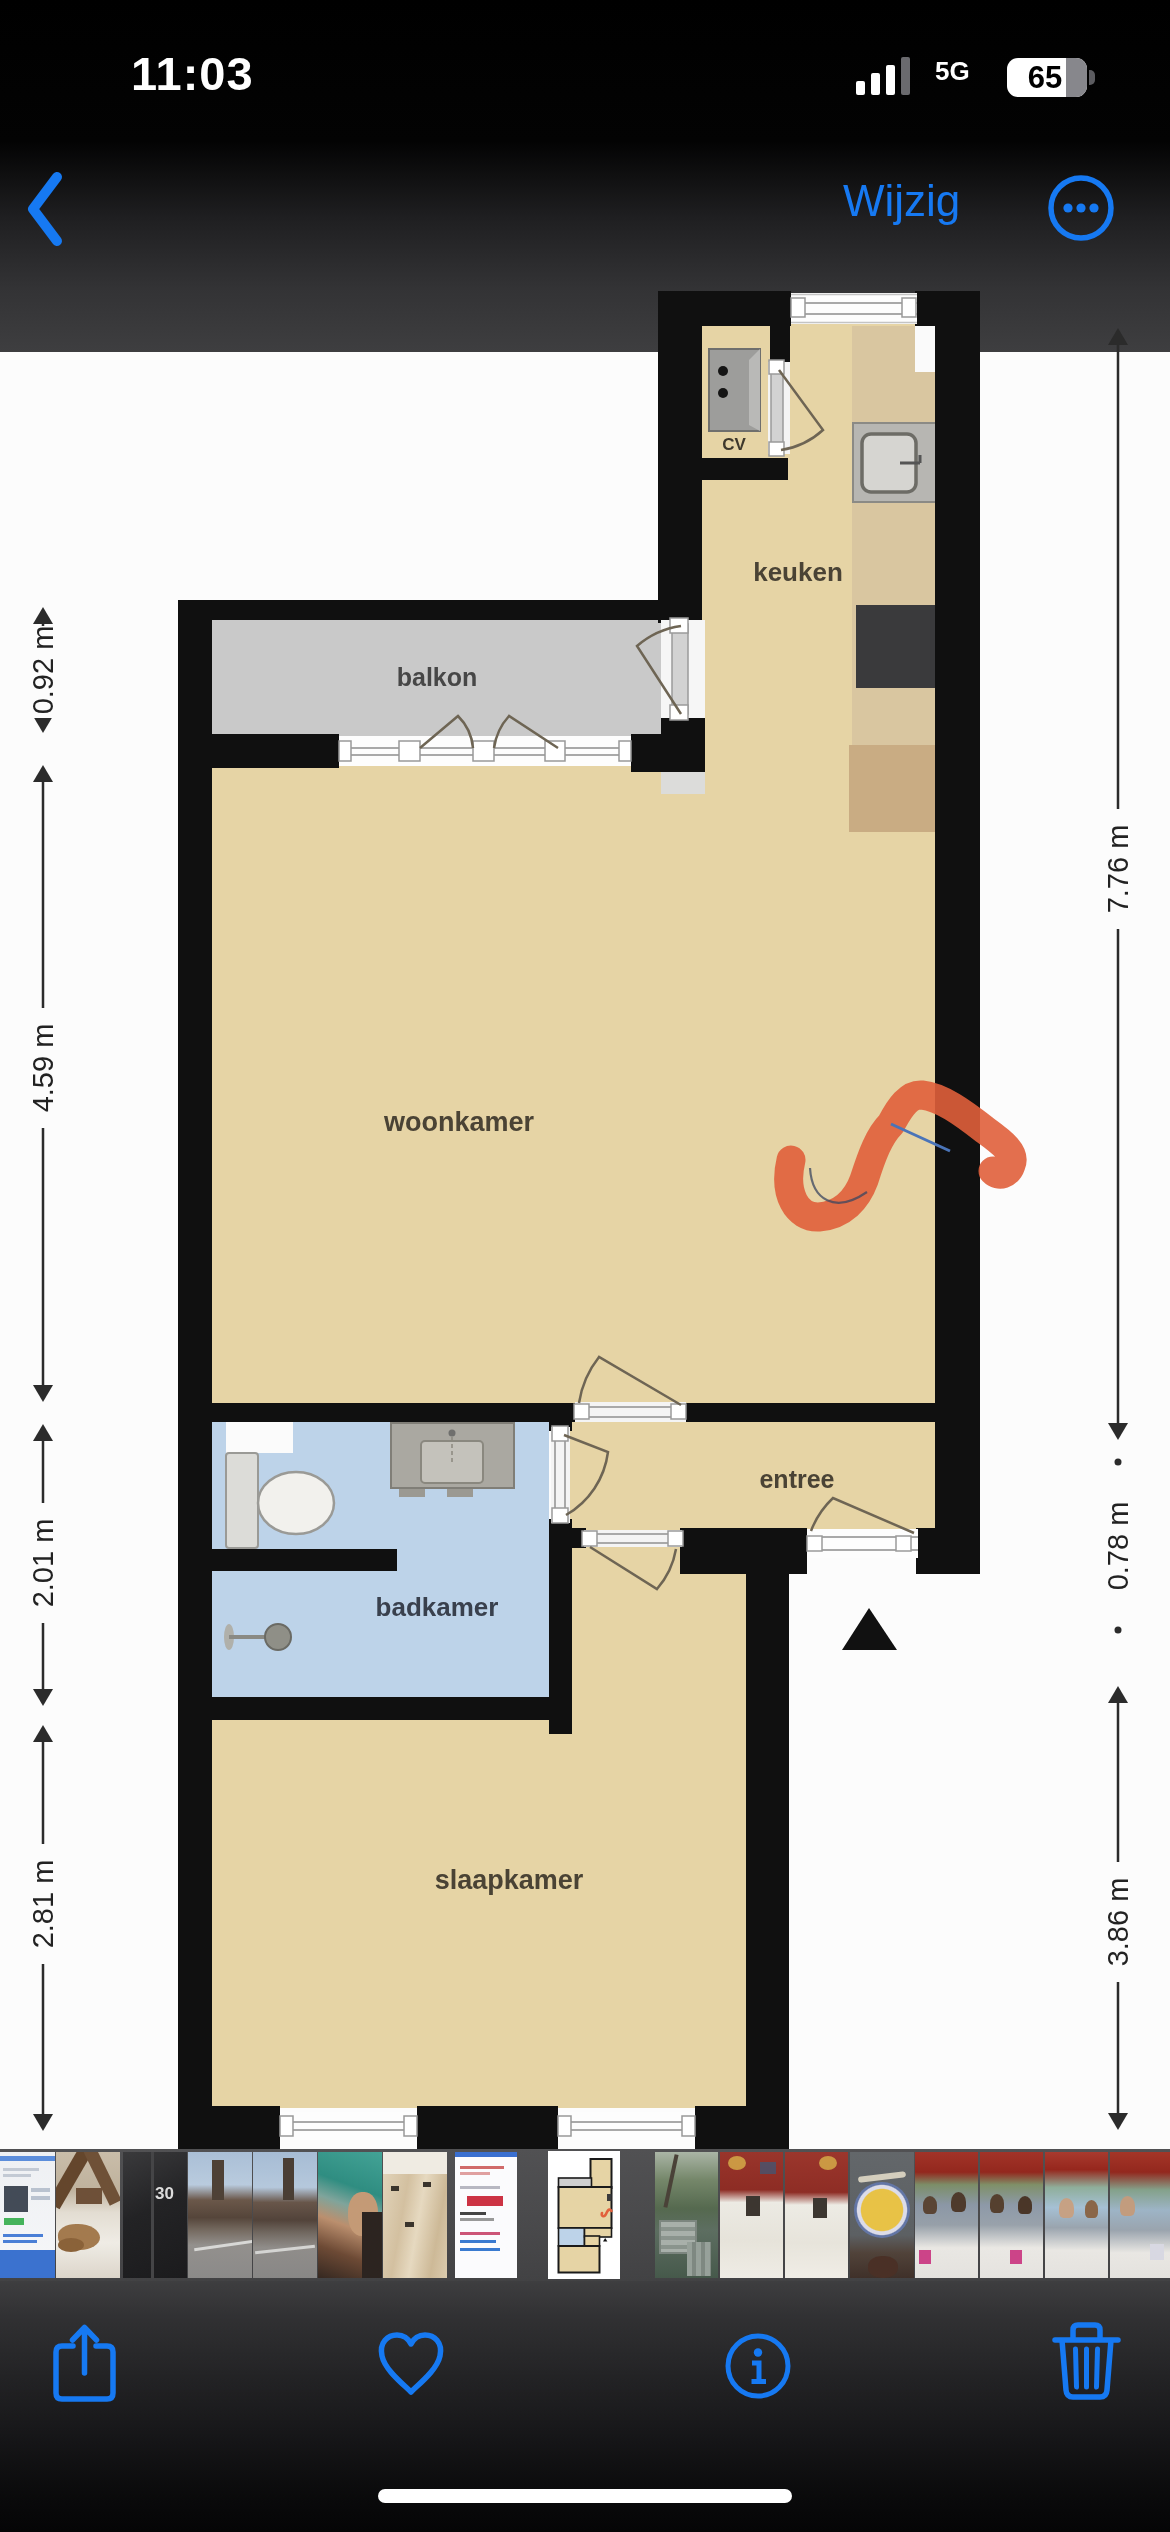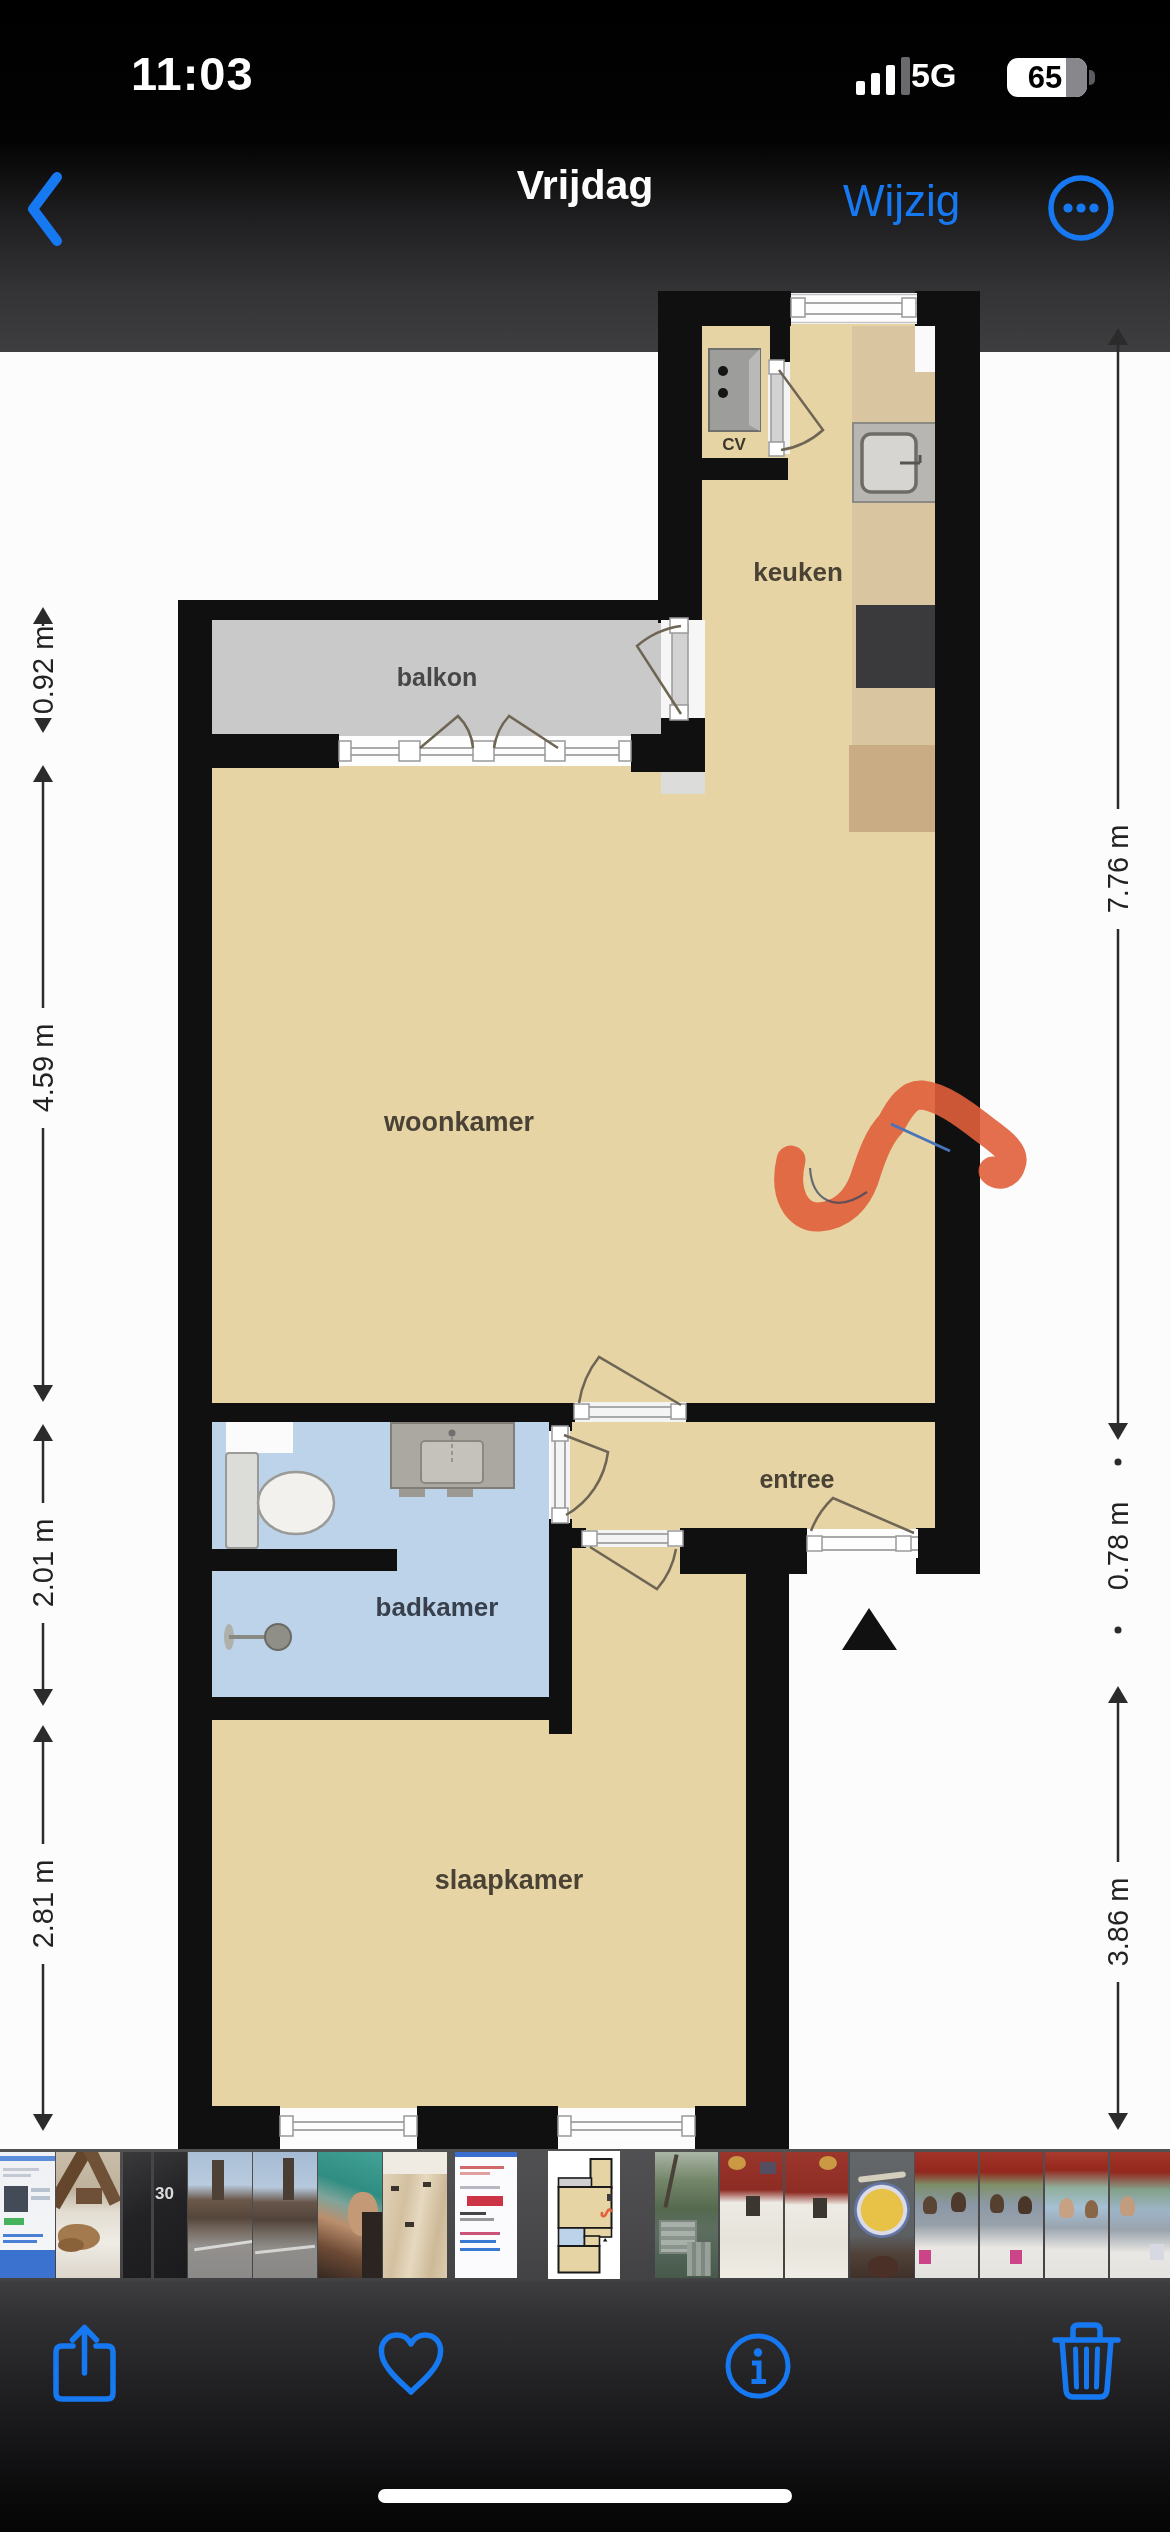--- a/index.html
+++ b/index.html
@@ -12,33 +12,32 @@
 
   <div class="abs" id="topbar" style="left:0;top:0;width:1170px;height:352px;background:linear-gradient(180deg,#000 0%,#030303 40%,#1f1f21 62%,#333335 82%,#3e3e40 100%);">
 
     <div class="abs" style="left:131px;top:46px;font-size:47px;font-weight:bold;color:#fff;letter-spacing:1px;">11:03</div>
 
     <div class="abs" style="left:856px;top:81px;width:9px;height:14px;background:#fff;border-radius:2px;"></div>
     <div class="abs" style="left:871px;top:73px;width:9px;height:22px;background:#fff;border-radius:2px;"></div>
     <div class="abs" style="left:886px;top:65px;width:9px;height:30px;background:#fff;border-radius:2px;"></div>
     <div class="abs" style="left:901px;top:57px;width:9px;height:38px;background:#6a6a6e;border-radius:2px;"></div>
 
-    <div class="abs" style="left:911px;top:56px;font-size:34px;font-weight:bold;color:#fff;">5G</div>
+    <div class="abs" style="left:935px;top:56px;font-size:26px;font-weight:bold;color:#fff;">5G</div>
 
     <div class="abs" style="left:1007px;top:58px;width:80px;height:39px;background:#fff;border-radius:11px;overflow:hidden;">
       <div class="abs" style="right:0;top:0;width:21px;height:39px;background:#87878c;"></div>
       <div class="abs" style="left:0;top:0;width:76px;height:39px;font-size:31px;font-weight:bold;color:#000;text-align:center;line-height:40px;">65</div>
     </div>
     <div class="abs" style="left:1089px;top:70px;width:6px;height:15px;background:#5c5c60;border-radius:0 5px 5px 0;"></div>
 
     <svg class="abs" style="left:0;top:0;" width="120" height="273" viewBox="0 0 120 273">
       <polyline points="57,177 33,209 57,241" fill="none" stroke="#1679f2" stroke-width="10" stroke-linecap="round" stroke-linejoin="round"></polyline>
     </svg>
 
-    <div class="abs" style="left:0;top:162px;width:1170px;text-align:center;font-size:41px;font-weight:bold;color:#fdfdfd;">Vrijdag</div>
 
 
     <div class="abs" style="left:843px;top:176px;font-size:44px;color:#1679f2;">Wijzig</div>
 
     <svg class="abs" style="left:1040px;top:167px;" width="84" height="84" viewBox="0 0 84 84">
       <circle cx="41" cy="41" r="30" fill="none" stroke="#1679f2" stroke-width="5.5"></circle>
       <circle cx="28" cy="41" r="4.6" fill="#1679f2"></circle>
       <circle cx="41" cy="41" r="4.6" fill="#1679f2"></circle>
       <circle cx="54" cy="41" r="4.6" fill="#1679f2"></circle>
     </svg>

